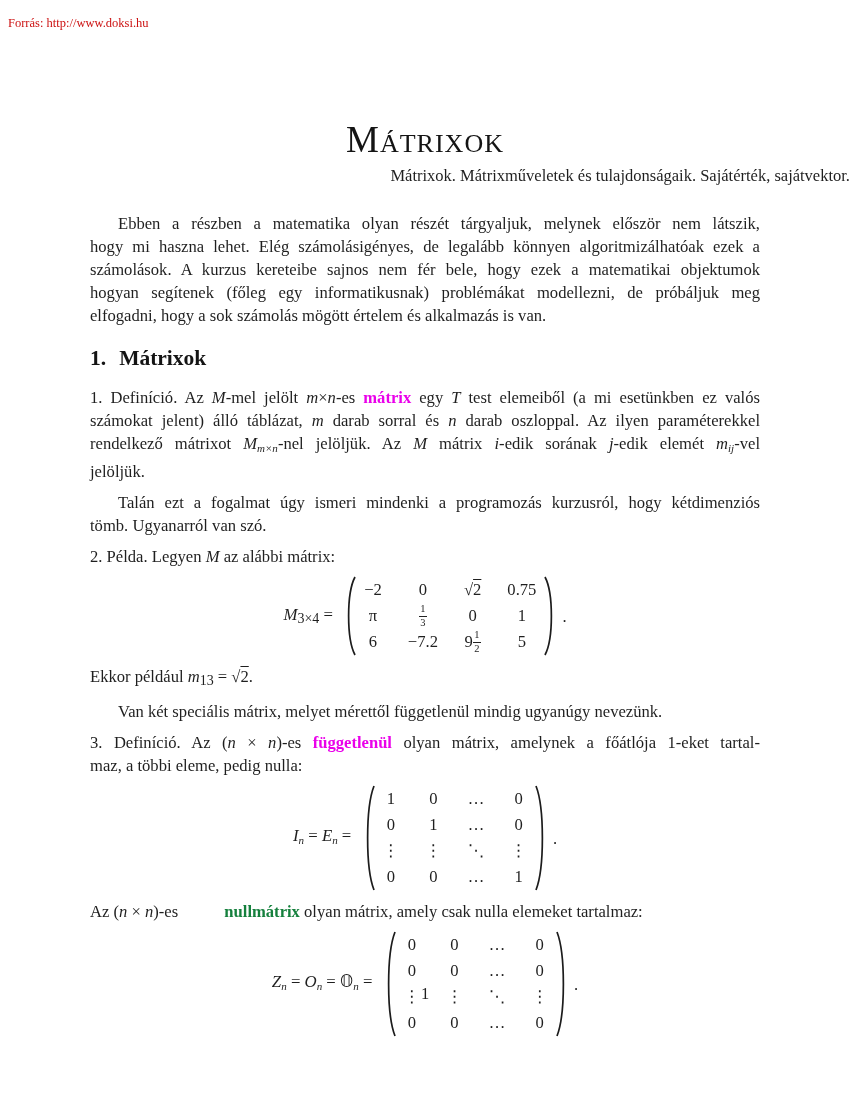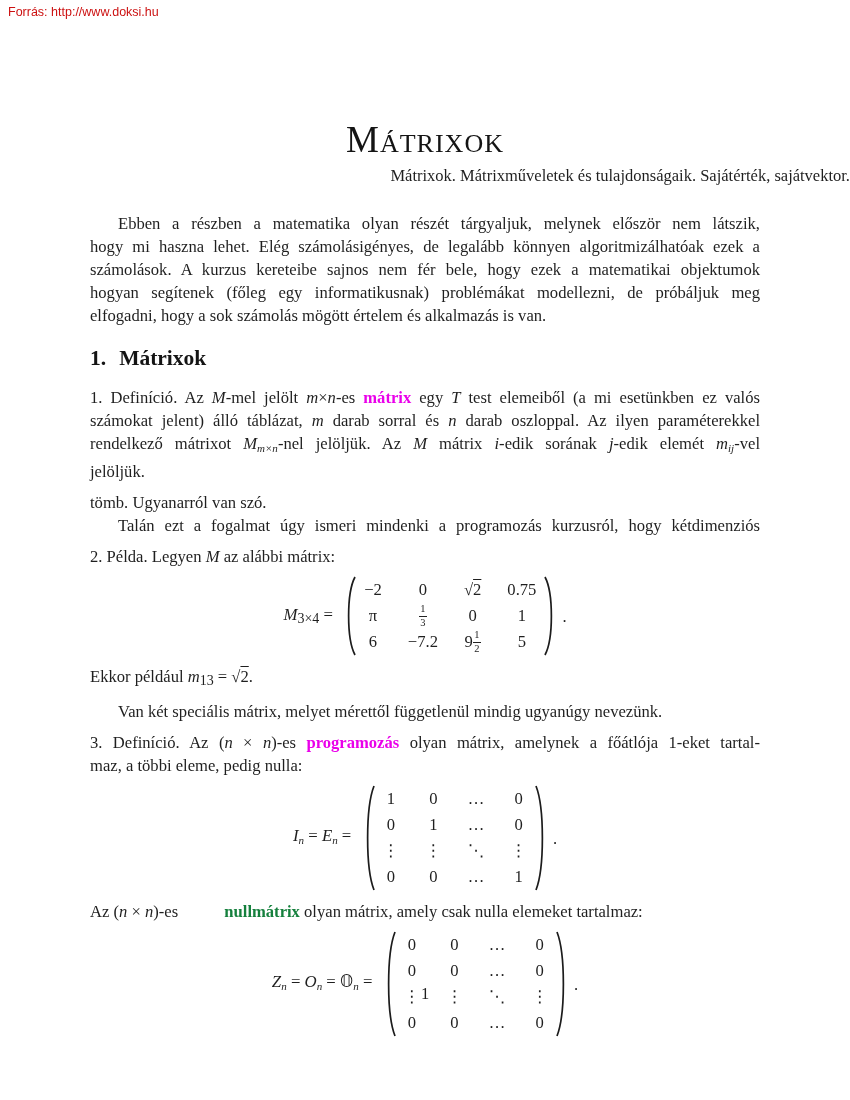--- a/index.html
+++ b/index.html
@@ -6,22 +6,22 @@
   .page{
     position:relative;
     width:850px;height:1100px;
     margin:0 auto;
     background:#ffffff;
     font-family:"Liberation Serif","DejaVu Serif",serif;
     color:#1f1f1f;
     overflow:hidden;
   }
   .watermark{
-    position:absolute;top:5px;left:8px;
-    font-family:Liberation Sans, sans-serif;
+    position:absolute;top:16px;left:8px;
+    font-family:Liberation Serif, serif;
     font-size:12.5px;
     color:#cc1111;
   }
   .doc-title{
     margin-top:118px;
     text-align:center;
     font-variant:small-caps;
     font-size:37px;
     letter-spacing:1px;
     color:#141414;
@@ -110,22 +110,22 @@
     </div>
 
     <div class="p-block" style="margin-top:13px">
       <div class="tline jl"><span class="seg-b">1. Definíció.</span><span class="seg-n"> Az </span><span class="seg-i">M</span><span class="seg-n">-mel jelölt </span><span class="seg-i">m</span><span class="seg-n">×</span><span class="seg-i">n</span><span class="seg-n">-es </span><span class="seg-mag" style="color: rgb(234, 0, 234);">mátrix</span><span class="seg-n"> egy </span><span class="seg-i">T</span><span class="seg-n"> test elemeiből (a mi esetünkben ez valós</span></div>
       <div class="tline jl"><span class="seg-n">számokat jelent) álló táblázat, </span><span class="seg-i">m</span><span class="seg-n"> darab sorral és </span><span class="seg-i">n</span><span class="seg-n"> darab oszloppal. Az ilyen paraméterekkel</span></div>
       <div class="tline jl"><span class="seg-n">rendelkező mátrixot </span><span class="seg-i">M</span><span class="seg-subi">m×n</span><span class="seg-n">-nel jelöljük. Az </span><span class="seg-i">M</span><span class="seg-n"> mátrix </span><span class="seg-i">i</span><span class="seg-n">-edik sorának </span><span class="seg-i">j</span><span class="seg-n">-edik elemét </span><span class="seg-i">m</span><span class="seg-subi">ij</span><span class="seg-n">-vel</span></div>
       <div class="tline ll"><span class="seg-n">jelöljük.</span></div>
     </div>
 
     <div class="p-tight">
+      <div class="tline jl ind">Talán ezt a fogalmat úgy ismeri mindenki a programozás kurzusról, hogy kétdimenziós</div>
       <div class="tline ll">tömb. Ugyanarról van szó.</div>
-      <div class="tline jl ind">Talán ezt a fogalmat úgy ismeri mindenki a programozás kurzusról, hogy kétdimenziós</div>
     </div>
 
     <div class="p-tight">
       <div class="tline ll"><span class="seg-b">2. Példa.</span><span class="seg-n"> Legyen </span><span class="seg-i">M</span><span class="seg-n"> az alábbi mátrix:</span></div>
     </div>
 
     <div class="equation">
       <span class="eq-lhs"><span class="seg-i">M</span><span class="seg-sub">3×4</span><span class="seg-n"> = </span></span>
       <span class="matrix">
           <svg width="13" height="82" viewBox="0 0 13 82">
@@ -168,21 +168,21 @@
 
     <div class="p-tight">
       <div class="tline ll"><span class="seg-n">Ekkor például </span><span class="seg-i">m</span><span class="seg-sub">13</span><span class="seg-n"> = </span><span class="seg-n">√</span><span class="seg-ov">2</span><span class="seg-n">.</span></div>
     </div>
 
     <div class="p-tight">
       <div class="tline ll ind">Van két speciális mátrix, melyet mérettől függetlenül mindig ugyanúgy nevezünk.</div>
     </div>
 
     <div class="p-tight">
-      <div class="tline jl"><span class="seg-b">3. Definíció.</span><span class="seg-n"> Az (</span><span class="seg-i">n</span><span class="seg-n"> × </span><span class="seg-i">n</span><span class="seg-n">)-es </span><span class="seg-mag" style="color: rgb(234, 0, 234);">programozás</span><span class="seg-n"> olyan mátrix, amelynek a főátlója 1-eket tartal-</span></div>
+      <div class="tline jl"><span class="seg-b">3. Definíció.</span><span class="seg-n"> Az (</span><span class="seg-i">n</span><span class="seg-n"> × </span><span class="seg-i">n</span><span class="seg-n">)-es </span><span class="seg-mag" style="color: rgb(234, 0, 234);">függetlenül</span><span class="seg-n"> olyan mátrix, amelynek a főátlója 1-eket tartal-</span></div>
       <div class="tline ll"><span class="seg-n">maz, a többi eleme, pedig nulla:</span></div>
     </div>
 
     <div class="equation">
       <span class="eq-lhs"><span class="seg-i">I</span><span class="seg-subi">n</span><span class="seg-n"> = </span><span class="seg-i">E</span><span class="seg-subi">n</span><span class="seg-n"> = </span></span>
       <span class="matrix">
           <svg width="13" height="108" viewBox="0 0 13 108">
             <path d="M11 2 C 2.5 23.76 2.5 84.24000000000001 11 106" fill="none" stroke="#1c1c1c" stroke-width="1.7"></path>
           </svg>
           <span class="mgrid" style="grid-template-columns: repeat(4, auto);">

